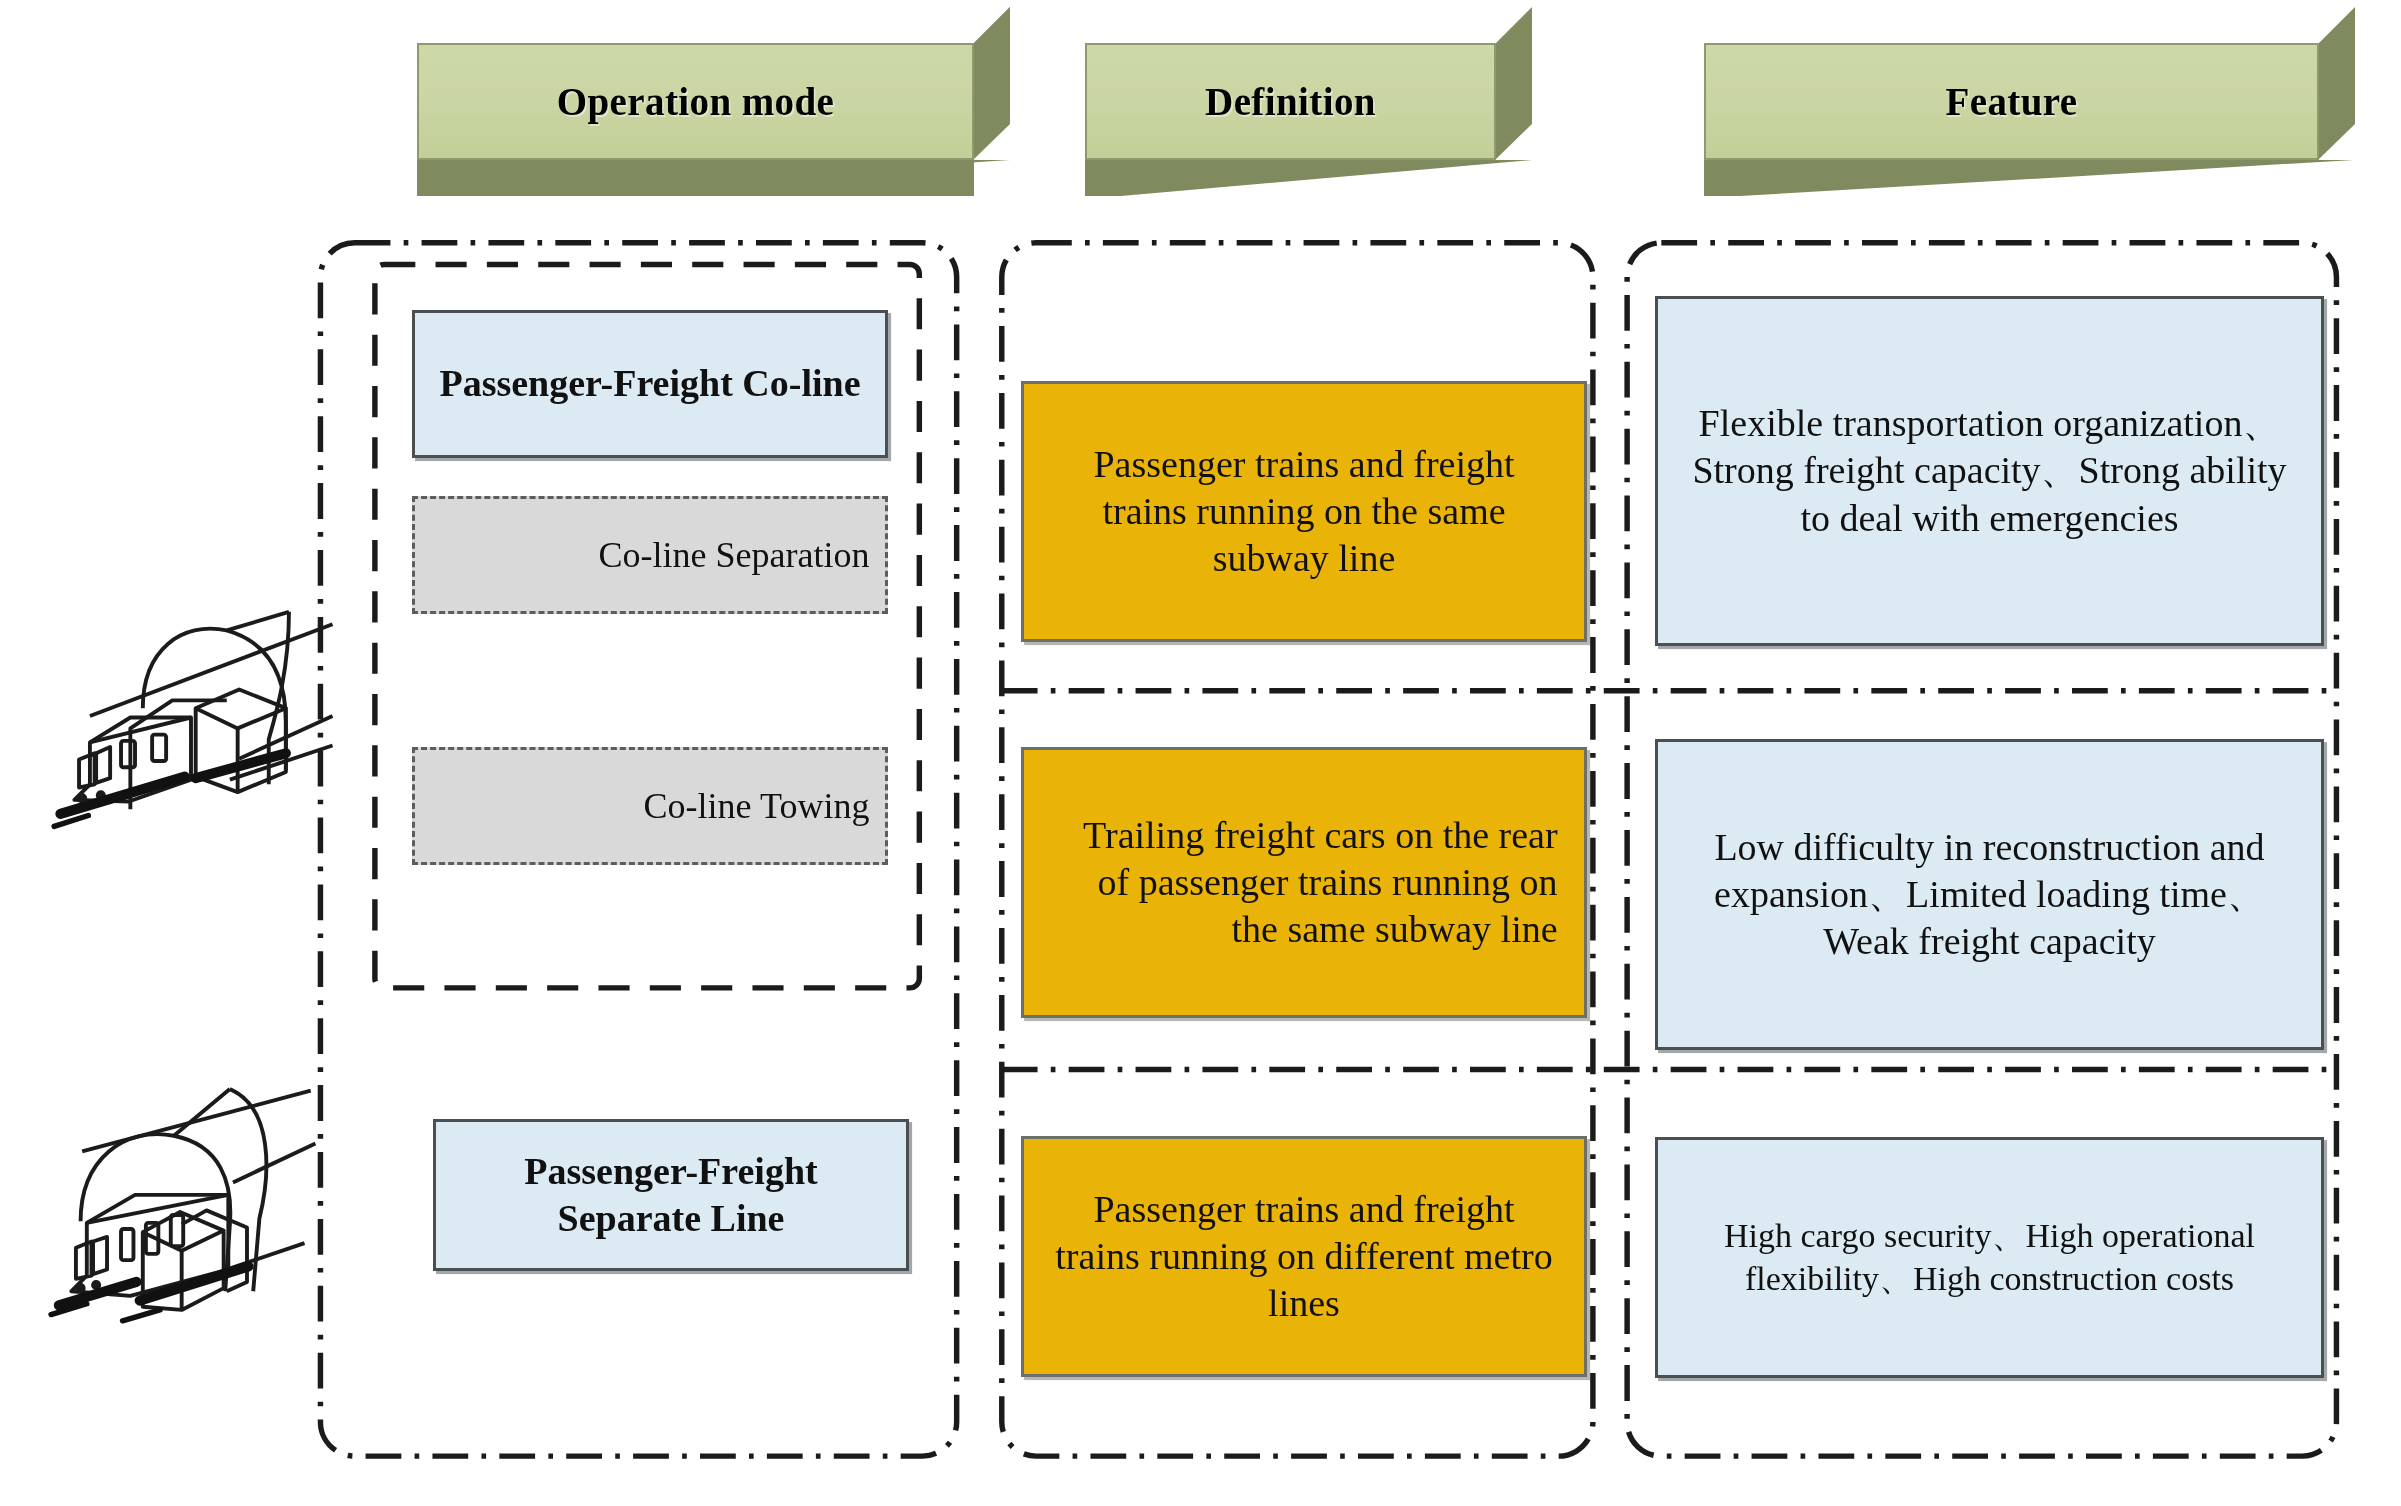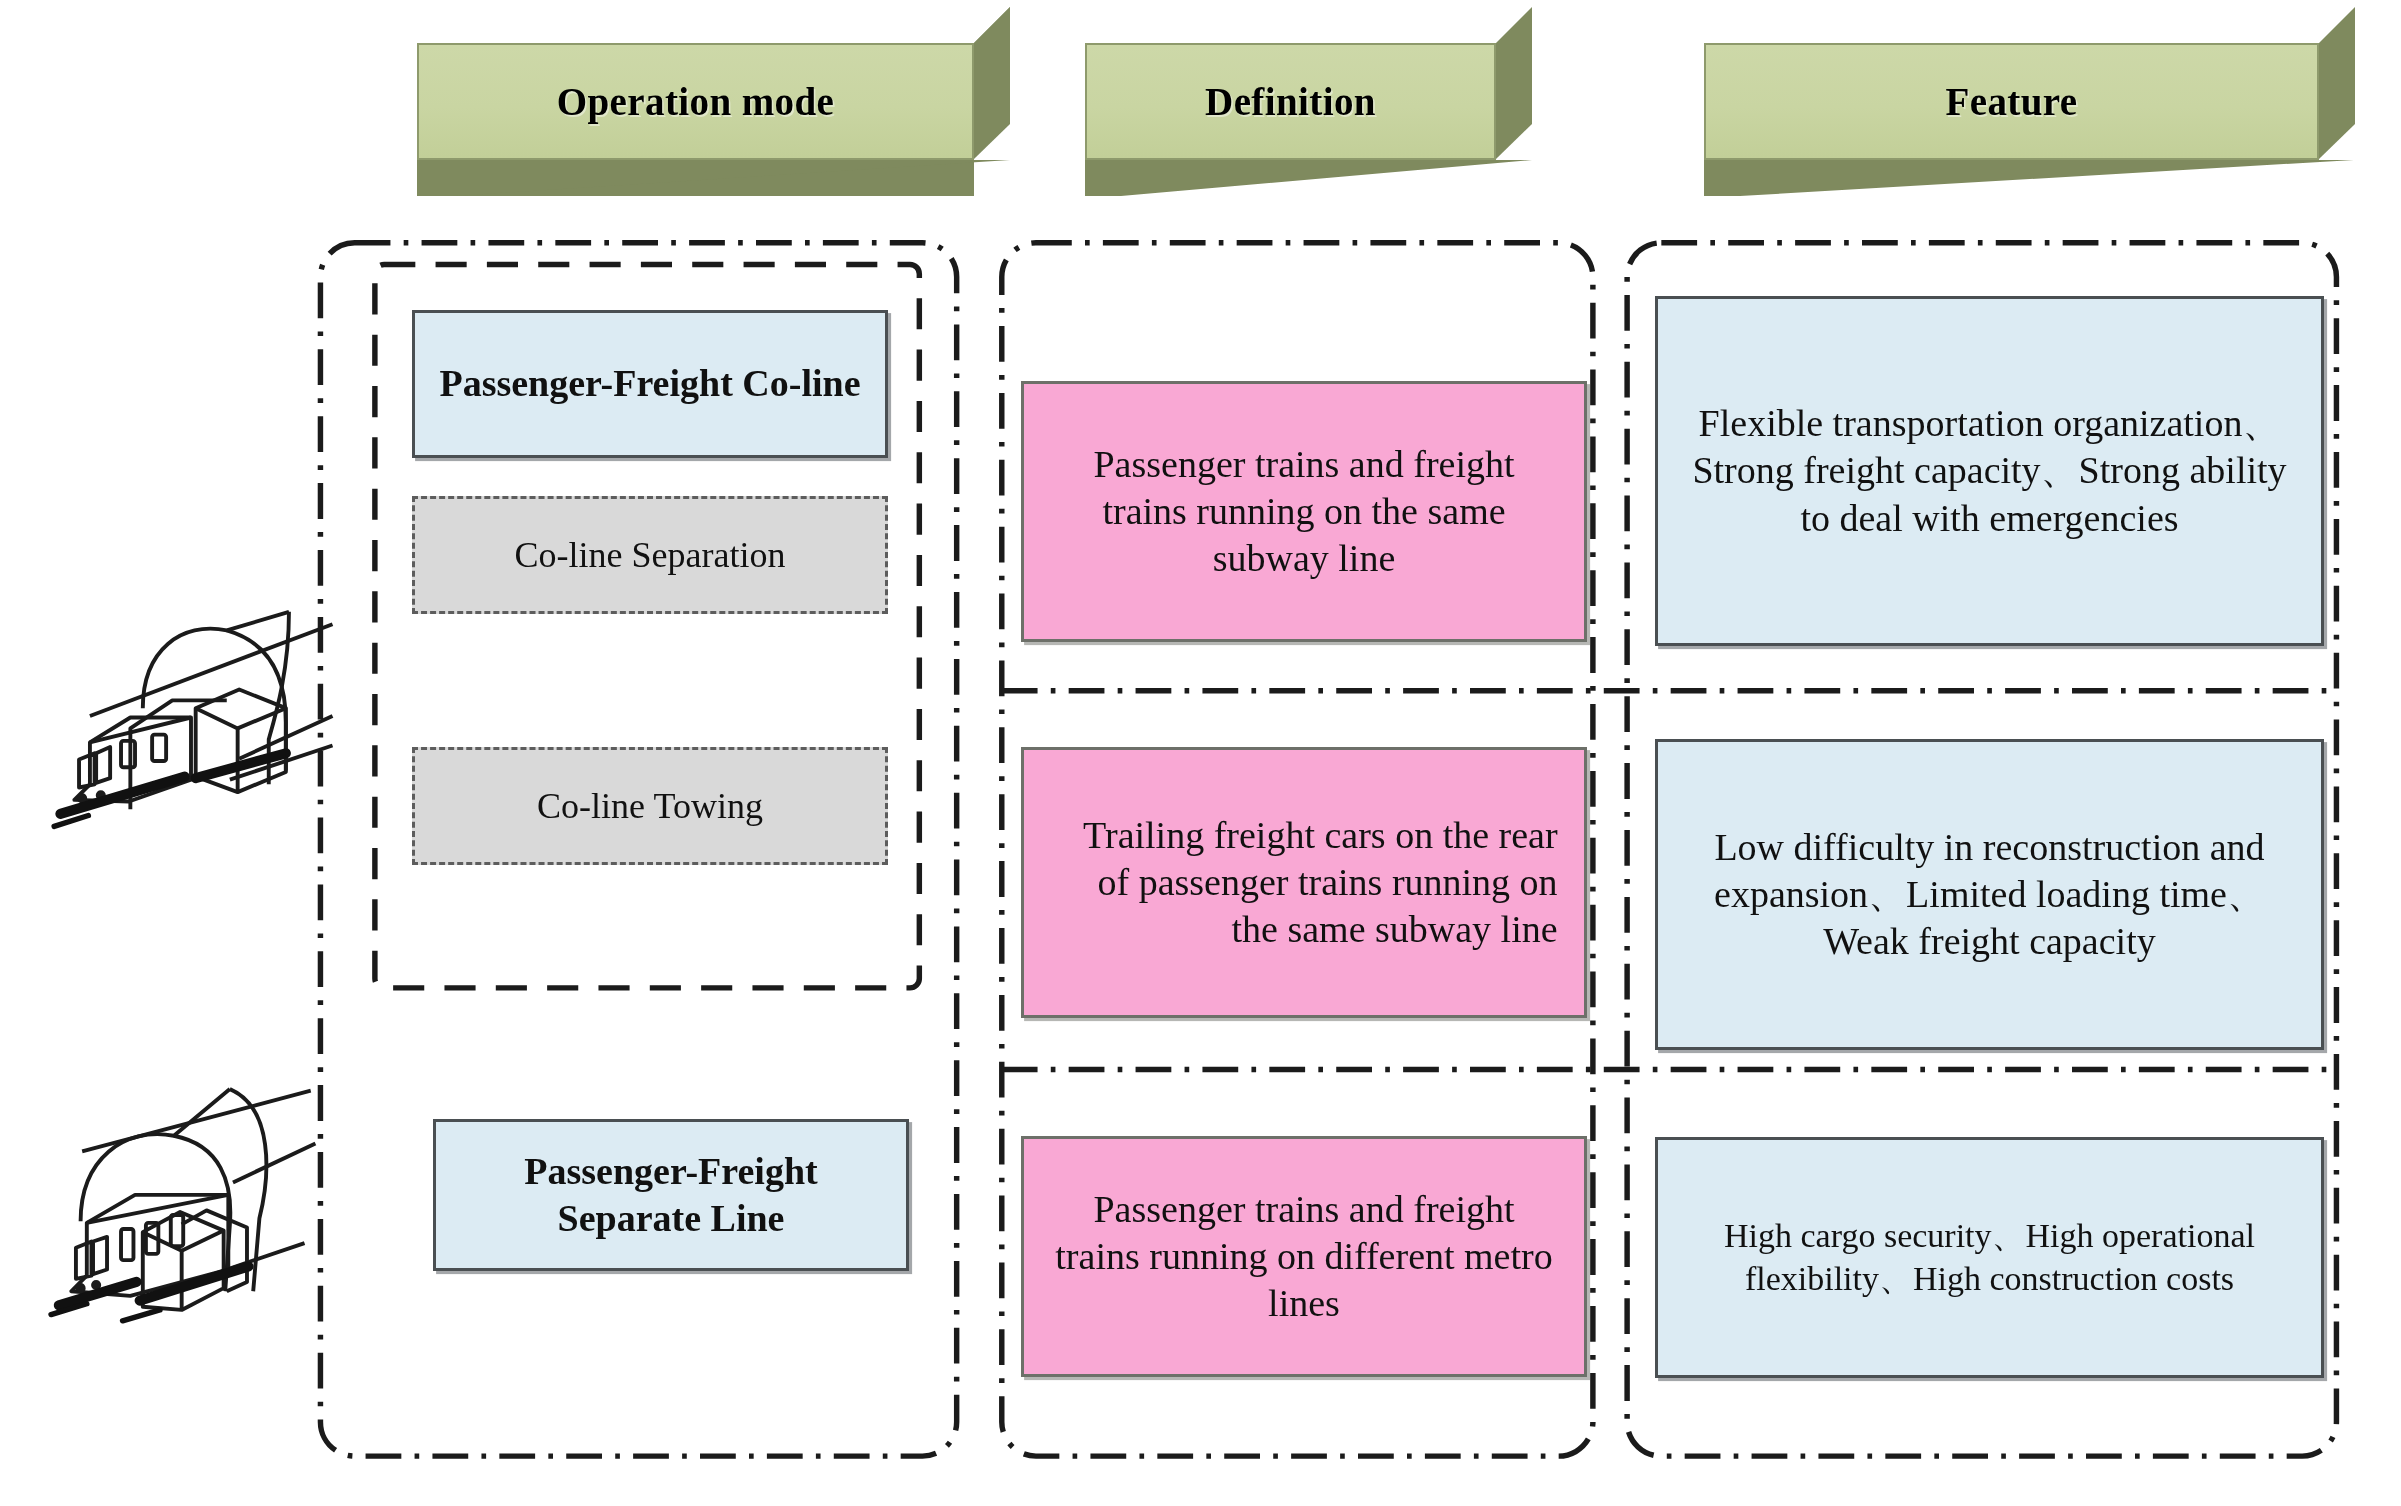--- a/index.html
+++ b/index.html
@@ -28,27 +28,28 @@
     position:absolute;box-sizing:border-box;
     display:flex;align-items:center;justify-content:center;
     text-align:center;color:#111;line-height:1.24;
   }
   .blue{
     background:#dcebf3;
     border:3.1px solid #4a4f52;
     box-shadow:3.1px 3.1px 0 rgba(90,95,100,.55);
   }
   .cream{
-    background:#f9a8d4;
+    background:#eab308;
     border:3.1px solid #6d7069;
     box-shadow:3.1px 3.1px 0 rgba(110,112,106,.5);
   }
   .grey{
     background:#d9d9d9;
     border:3.1px dashed #5d5d5d;
+    justify-content:flex-end;
   }
   .bold{font-weight:bold;}
 
   svg.lines{position:absolute;left:0;top:0;width:2401px;height:1506px;pointer-events:none;}
   svg.train{position:absolute;}
 </style>
 </head>
 <body>
 
 <div class="canvas">

